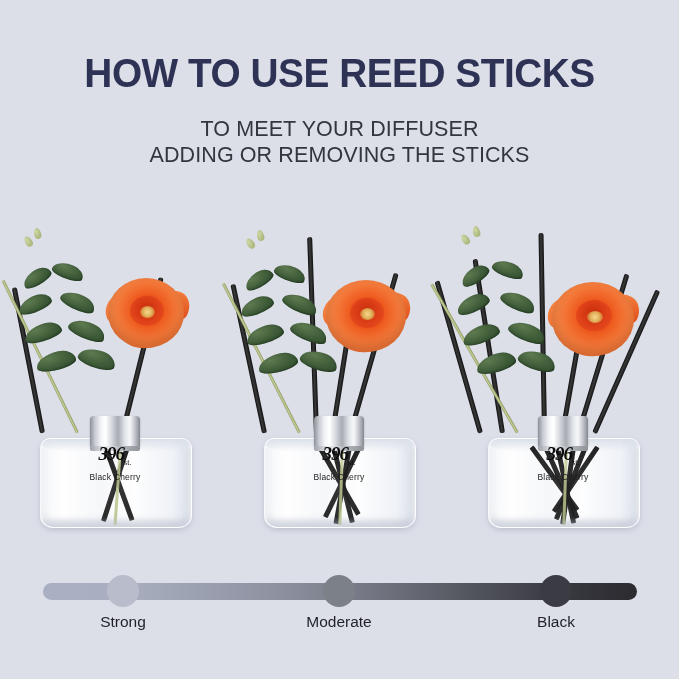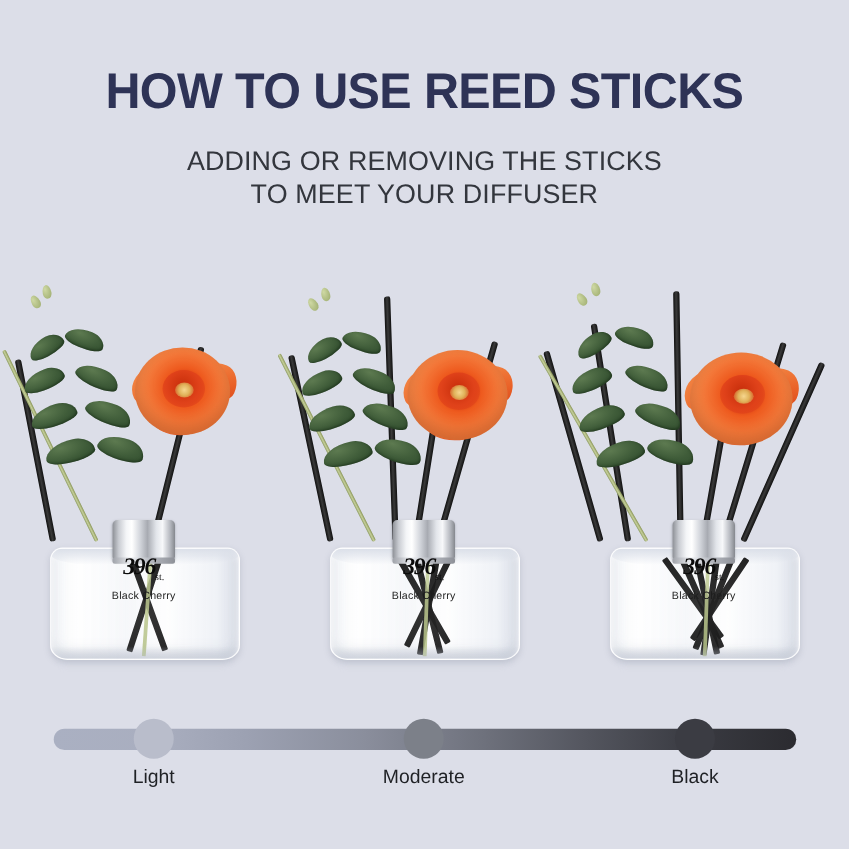--- a/index.html
+++ b/index.html
@@ -294,22 +294,22 @@
     color: #1f2125;
     white-space: nowrap;
   }
 </style>
 </head>
 <body>
 
 <div class="header">
   <h1 class="headline">HOW TO USE REED STICKS</h1>
   <p class="subtitle">
+    <span class="subtitle-line">TO MEET YOUR DIFFUSER</span>
     <span class="subtitle-line">ADDING OR REMOVING THE STICKS</span>
-    <span class="subtitle-line">TO MEET YOUR DIFFUSER</span>
   </p>
 </div>
 
 <div class="product-row">
 
   <div class="diffuser" id="diffuser-1">
     <div class="arrangement">
 
       <div class="reed" style="left:38px; height:148px; transform:rotate(-11deg);"></div>
       <div class="reed" style="left:118px; height:160px; transform:rotate(14deg);"></div>
@@ -448,16 +448,16 @@
 
 </div>
 
 <div class="scale">
   <div class="scale-track"></div>
 
   <div class="scale-dot" style="left: 123px; background: rgb(185, 189, 203);"></div>
   <div class="scale-dot" style="left: 339px; background: rgb(124, 128, 137);"></div>
   <div class="scale-dot" style="left: 556px; background: rgb(59, 60, 67);"></div>
 
-  <div class="scale-label" style="left:123px;">Light</div>
+  <div class="scale-label" style="left:123px;">Strong</div>
   <div class="scale-label" style="left:339px;">Moderate</div>
   <div class="scale-label" style="left:556px;">Black</div>
 </div>
 
 </body></html>

